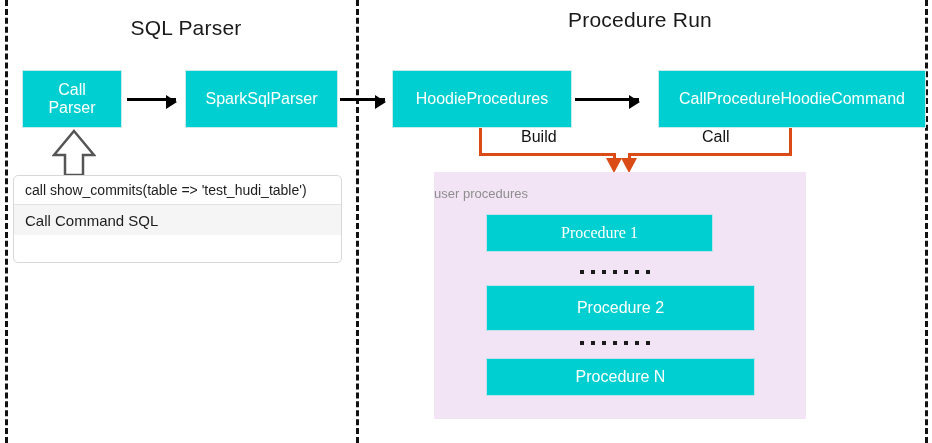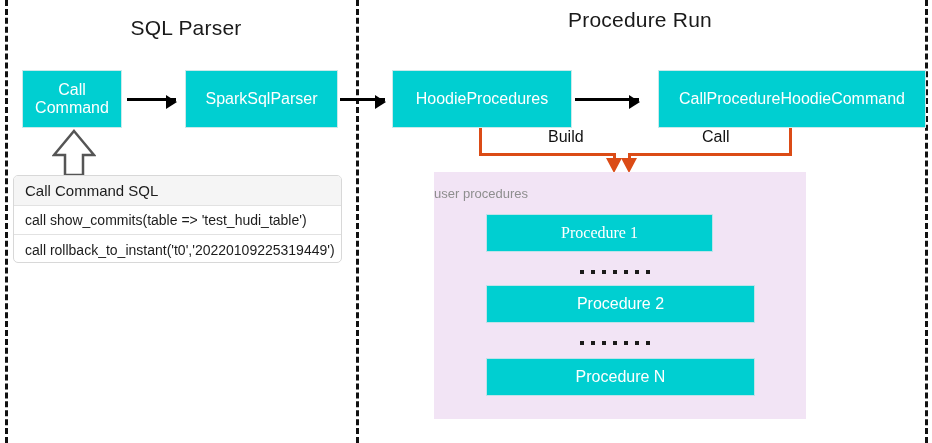--- a/index.html
+++ b/index.html
@@ -167,56 +167,55 @@
 
   <div class="divider left"></div>
   <div class="divider mid"></div>
   <div class="divider right"></div>
 
   <div class="section-title" style="left:86px; top:16px; width:200px;">SQL Parser</div>
   <div class="section-title" style="left:540px; top:8px; width:200px;">Procedure Run</div>
 
   <div class="box" style="left:22px; top:70px; width:100px; height:58px; flex-direction:column;">
     <span>Call</span>
-    <span>Command</span>
+    <span>Parser</span>
   </div>
 
   <div class="arrow-black" style="left:127px; top:98px; width:49px;"></div>
 
   <div class="box" style="left:185px; top:70px; width:153px; height:58px;">
     <span>SparkSqlParser</span>
   </div>
 
   <div class="arrow-black" style="left:340px; top:98px; width:45px;"></div>
 
   <svg class="up-arrow" style="left:52px; top:129px;" width="44" height="48" viewBox="0 0 44 48">
     <polygon points="22,2 42,26 31,26 31,46 13,46 13,26 2,26" fill="#ffffff" stroke="#555555" stroke-width="2.5" stroke-linejoin="miter"></polygon>
   </svg>
 
   <div class="sql-table" style="left:13px; top:175px; width:329px; height:88px;">
+    <div class="sql-row" style="height:29px;">call show_commits(table =&gt; 'test_hudi_table')</div>
     <div class="sql-row header" style="height:30px;">Call Command SQL</div>
-    <div class="sql-row" style="height:29px;">call show_commits(table =&gt; 'test_hudi_table')</div>
-    <div class="sql-row" style="height:29px;">call rollback_to_instant('t0','20220109225319449')</div>
   </div>
 
   <div class="box" style="left:392px; top:70px; width:180px; height:58px;">
     <span>HoodieProcedures</span>
   </div>
 
   <div class="arrow-black" style="left:575px; top:98px; width:64px;"></div>
 
   <div class="box" style="left:651px; top:70px; width:268px; height:58px;margin-left:7px;">
     <span>CallProcedureHoodieCommand</span>
   </div>
 
   <div class="orange-seg" style="left:479px; top:128px; width:3px; height:28px;"></div>
   <div class="orange-seg" style="left:479px; top:153px; width:137px; height:3px;"></div>
   <div class="orange-seg" style="left:613px; top:153px; width:3px; height:8px;"></div>
   <div class="orange-arrowhead" style="left:606px; top:158px;"></div>
-  <div class="edge-label" style="left:543px; top:128px;">Build</div>
+  <div class="edge-label" style="left:516px; top:128px;">Build</div>
 
   <div class="orange-seg" style="left:789px; top:128px; width:3px; height:28px;"></div>
   <div class="orange-seg" style="left:628px; top:153px; width:164px; height:3px;"></div>
   <div class="orange-seg" style="left:628px; top:153px; width:3px; height:8px;"></div>
   <div class="orange-arrowhead" style="left:621px; top:158px;"></div>
   <div class="edge-label" style="left:697px; top:128px;">Call</div>
 
   <div class="procedures-panel" style="left:434px; top:172px; width:372px; height:247px;"></div>
 
   <div class="panel-caption" style="left:434px; top:186px;">user procedures</div>
@@ -228,21 +227,21 @@
   <div class="dots" style="left:580px; top:270px;">
     <span></span>
       <span></span>
       <span></span>
       <span></span>
       <span></span>
       <span></span>
       <span></span>
   </div>
 
-  <div class="proc-box" style="left:486px; top:285px; width:269px; height:38px;">
+  <div class="proc-box" style="left:486px; top:285px; width:269px; height:46px;">
     <span>Procedure 2</span>
   </div>
 
   <div class="dots" style="left:580px; top:341px;">
     <span></span>
       <span></span>
       <span></span>
       <span></span>
       <span></span>
       <span></span>

